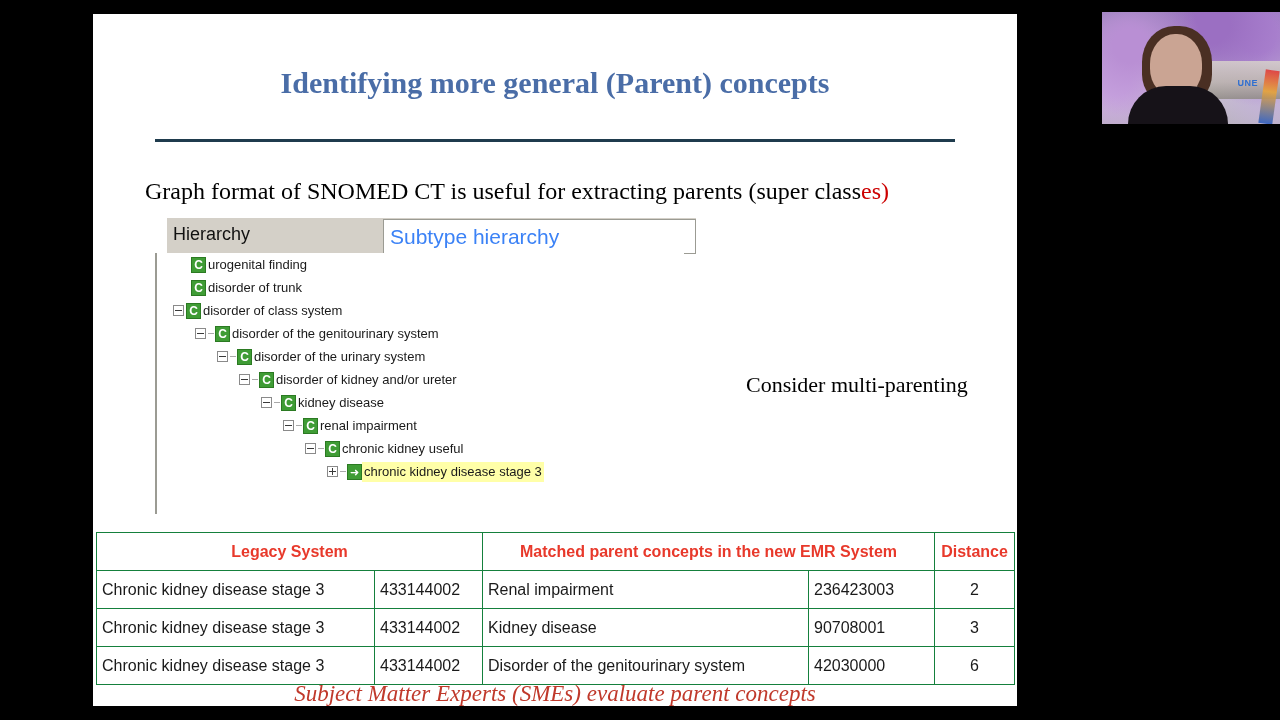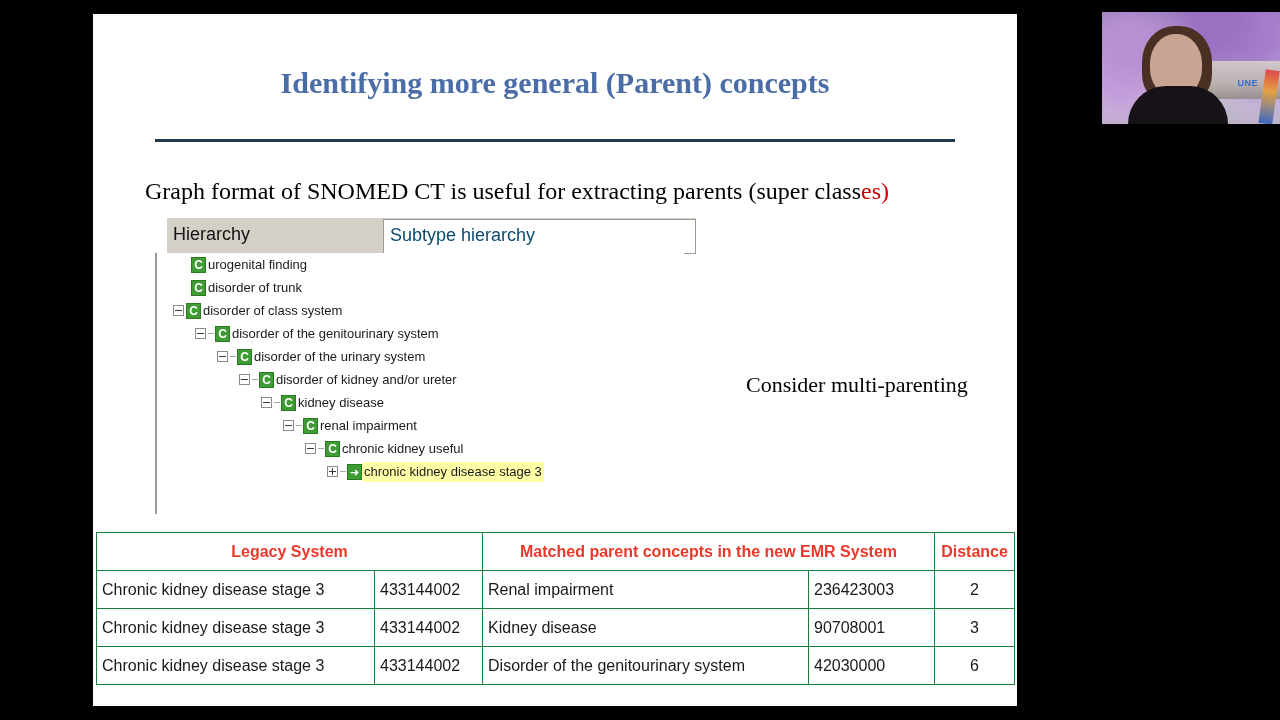--- a/index.html
+++ b/index.html
@@ -101,22 +101,22 @@
     height: 35px;
     background: #ffffff;
     border: 1px solid #9b9b93;
     box-sizing: border-box;
   }
   #tree-header-field-text {
     position: absolute;
     left: 6px;
     top: 5px;
     font-family: "Liberation Sans", sans-serif;
-    font-size: 18px;
-    color: #0c4a6e;
+    font-size: 21px;
+    color: #3b82f6;
     white-space: nowrap;
   }
 
   #tree-body {
     position: absolute;
     left: 0;
     top: 36px;
     width: 529px;
     height: 261px;
     background: #ffffff;
@@ -460,20 +460,21 @@
           <tr>
             <td>Chronic kidney disease stage 3</td>
             <td>433144002</td>
             <td>Disorder of the genitourinary system</td>
             <td>42030000</td>
             <td class="num">6</td>
           </tr>
         </tbody>
     </table>
 
+    <div id="slide-footer">Subject Matter Experts  (SMEs) evaluate parent concepts</div>
   </div>
 
   <div id="webcam">
     <div id="webcam-bg"></div>
     <div id="webcam-plaza"></div>
     <div id="webcam-person-hair"></div>
     <div id="webcam-person-head"></div>
     <div id="webcam-person-body"></div>
     <div id="webcam-ribbon"></div>
     <div id="webcam-watermark">UNE</div>

